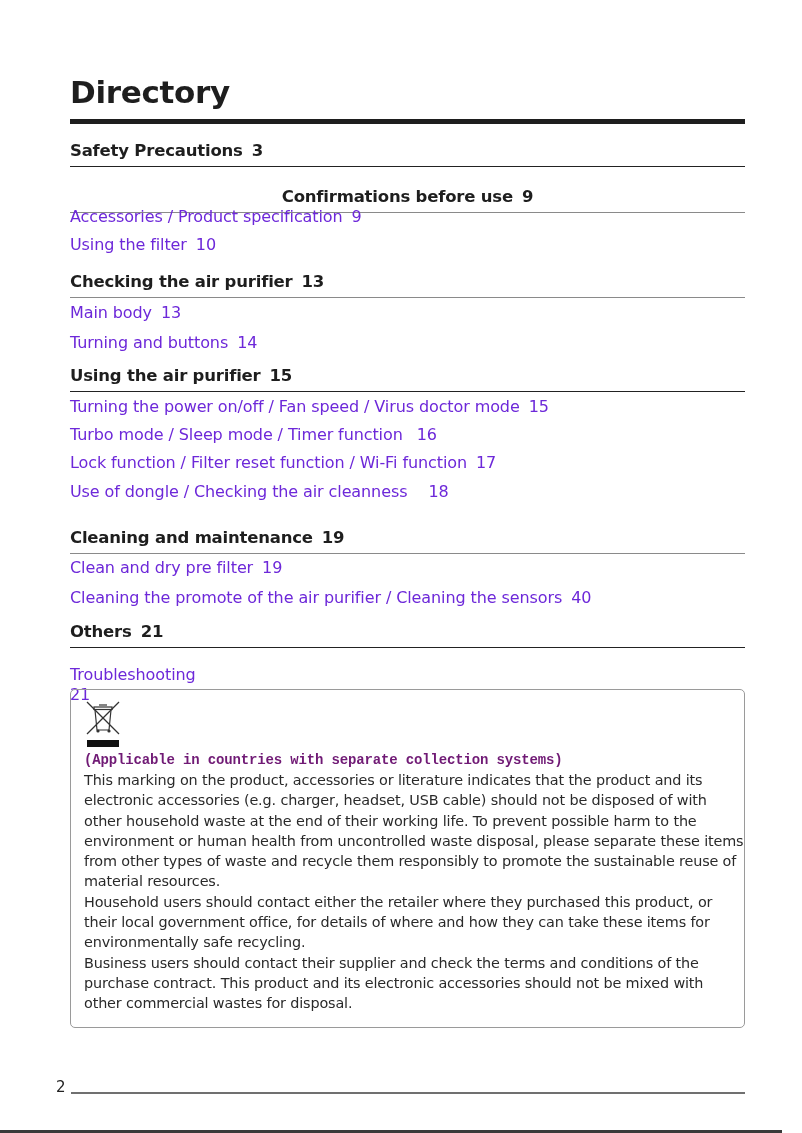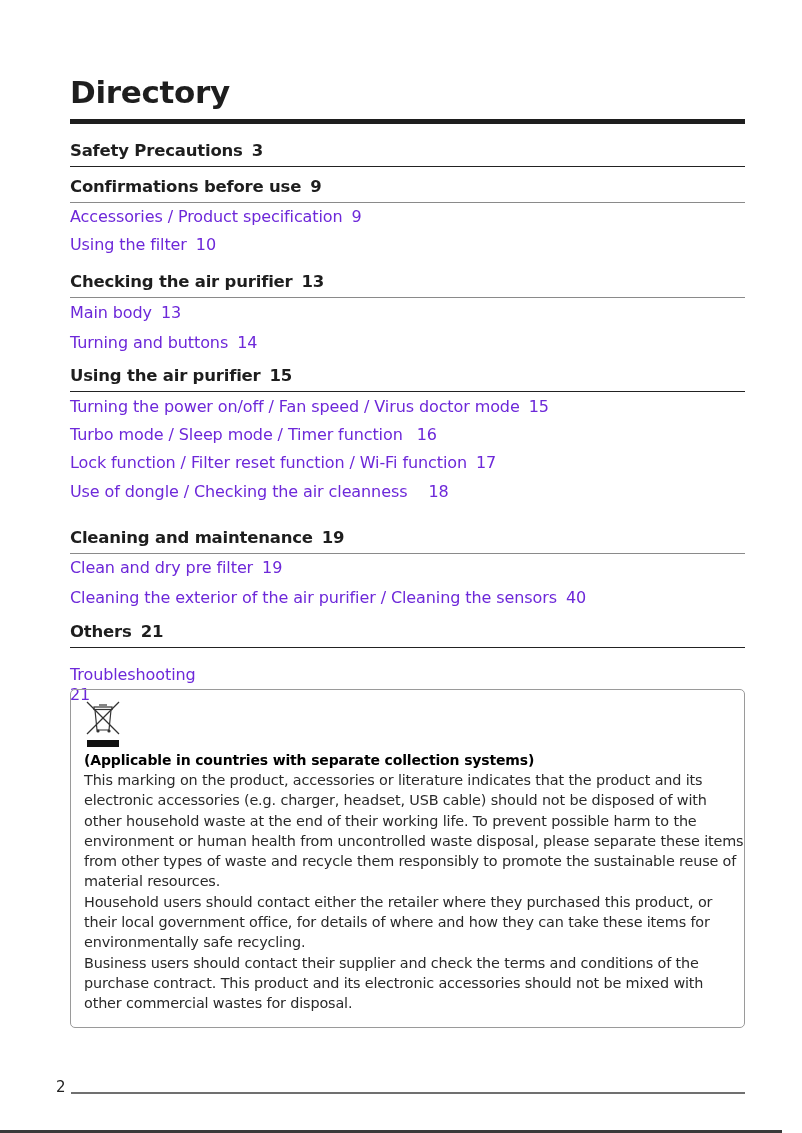--- a/index.html
+++ b/index.html
@@ -36,21 +36,21 @@
     position: absolute; left: 70px; top: 689px; width: 675px; height: 339px;
     border: 1px solid #9a9a9a; border-radius: 5px;
   }
   .weee-icon { position: absolute; left: 14px; top: 10px; width: 36px; height: 50px; }
   .disp-title {
     position: absolute; right: 6px; top: 11px; text-align: right;
     font-size: 14px; font-weight: bold; color: #1e1e1e; line-height: 20px; letter-spacing: -0.1px;
   }
   .disp-sub {
     position: absolute; left: 13px; top: 60px;
-    font-size: 14px; font-weight: bold; color: #000000; line-height: 20px; letter-spacing: -0.15px;
+    font-size: 14px; font-weight: bold; color: #701a75; line-height: 20px; letter-spacing: -0.15px; font-family: Liberation Mono, monospace;
   }
   .disp-body {
     position: absolute; left: 13px; top: 80px; width: 660px;
     font-size: 14.4px; color: #2a2a2a; line-height: 20.3px; letter-spacing: -0.15px;
   }
   .disp-body p { margin: 0; }
 
   .page-number {
     position: absolute; left: 56px; top: 1078px; font-size: 15px; color: #222;
   }
@@ -66,21 +66,21 @@
 
 <div class="page-title">Directory</div>
 <div class="title-rule"></div>
 
 <div class="toc">
 
   <div class="sec-head" style="top:140px;">
     <span>Safety Precautions</span><span class="pg">3</span>
   </div>
 
-  <div class="sec-head grey" style="top:176px;">
+  <div class="sec-head grey" style="top:186px;text-align:center;">
     <span>Confirmations before use</span><span class="pg">9</span>
   </div>
   <div class="entry" style="top:207px;">
     <span>Accessories / Product specification</span><span class="pg">9</span>
   </div>
   <div class="entry" style="top:235px;">
     <span>Using the filter</span><span class="pg">10</span>
   </div>
 
   <div class="sec-head grey" style="top:271px;">
@@ -109,21 +109,21 @@
     <span>Use of dongle / Checking the air cleanness</span><span class="pg" style="margin-left:21px;">18</span>
   </div>
 
   <div class="sec-head grey" style="top:527px;">
     <span>Cleaning and maintenance</span><span class="pg">19</span>
   </div>
   <div class="entry" style="top:558px;">
     <span>Clean and dry pre filter</span><span class="pg">19</span>
   </div>
   <div class="entry" style="top:588px;">
-    <span>Cleaning the exterior of the air purifier / Cleaning the sensors</span><span class="pg">40</span>
+    <span>Cleaning the promote of the air purifier / Cleaning the sensors</span><span class="pg">40</span>
   </div>
 
   <div class="sec-head" style="top:621px;">
     <span>Others</span><span class="pg">21</span>
   </div>
   <div class="entry flex" style="top:665px;flex-direction:column;">
     <span>Troubleshooting</span>
       <span class="pg">21</span>
   </div>
 </div>

